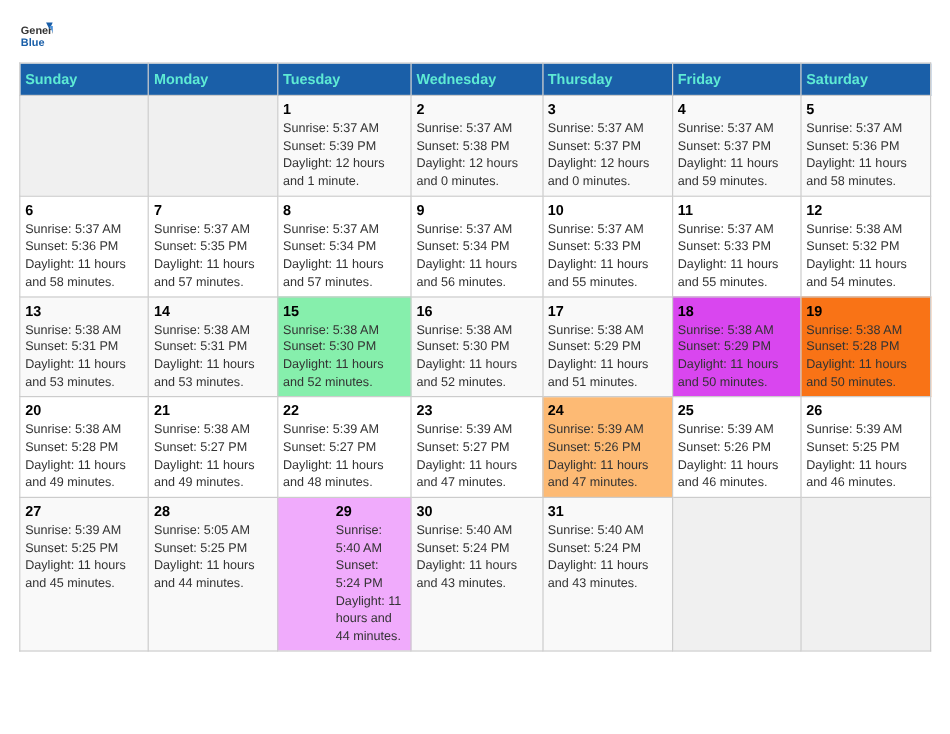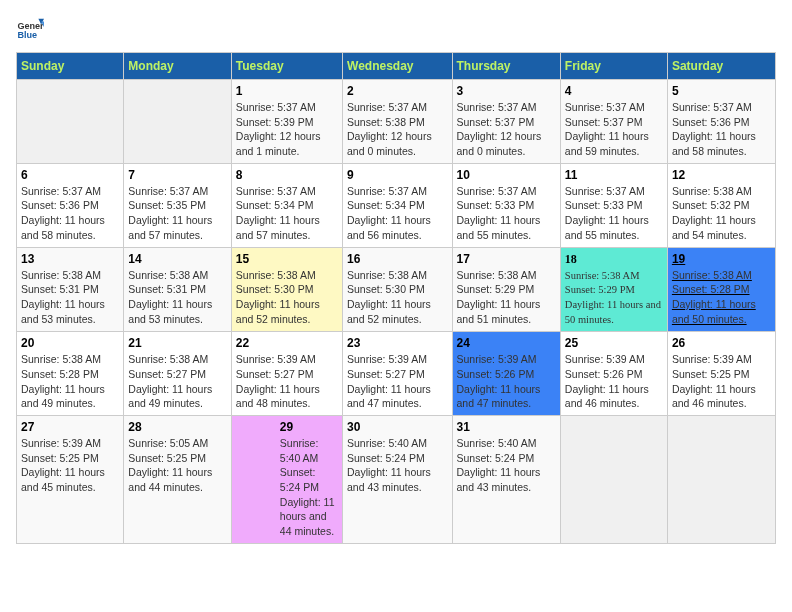--- a/index.html
+++ b/index.html
@@ -37,21 +37,21 @@
       font-size: 15px;
       color: #333;
     }
     .calendar {
       width: 100%;
       border-collapse: collapse;
       font-size: 11px;
     }
     .calendar th {
       background-color: #1a5fa8;
-      color: #bef264;
+      color: #5eead4;
       padding: 6px 4px;
       text-align: left;
       font-size: 12px;
       border: 1px solid #ccc;
     }
     .calendar td {
       border: 1px solid #ccc;
       vertical-align: top;
       padding: 4px;
       width: 113px;
@@ -208,49 +208,49 @@
 Daylight: 11 hours
 and 53 minutes.</div>
         </td>
         <td style="background: rgb(249, 249, 249);">
           <span class="day-num">14</span>
           <div class="day-info">Sunrise: 5:38 AM
 Sunset: 5:31 PM
 Daylight: 11 hours
 and 53 minutes.</div>
         </td>
-        <td style="background: #fef9c3;">
+        <td style="background: #86efac;">
           <span class="day-num">15</span>
           <div class="day-info">Sunrise: 5:38 AM
 Sunset: 5:30 PM
 Daylight: 11 hours
 and 52 minutes.</div>
         </td>
         <td style="background: rgb(249, 249, 249);">
           <span class="day-num">16</span>
           <div class="day-info">Sunrise: 5:38 AM
 Sunset: 5:30 PM
 Daylight: 11 hours
 and 52 minutes.</div>
         </td>
         <td style="background: rgb(249, 249, 249);">
           <span class="day-num">17</span>
           <div class="day-info">Sunrise: 5:38 AM
 Sunset: 5:29 PM
 Daylight: 11 hours
 and 51 minutes.</div>
         </td>
-        <td style="background: #5eead4; font-family: Liberation Serif, serif;">
+        <td style="background: #d946ef;">
           <span class="day-num">18</span>
           <div class="day-info">Sunrise: 5:38 AM
 Sunset: 5:29 PM
 Daylight: 11 hours
 and 50 minutes.</div>
         </td>
-        <td style="background: #3b82f6; text-decoration: underline;">
+        <td style="background: #f97316;">
           <span class="day-num">19</span>
           <div class="day-info">Sunrise: 5:38 AM
 Sunset: 5:28 PM
 Daylight: 11 hours
 and 50 minutes.</div>
         </td>
       </tr>
       <tr>
         <td style="background: rgb(255, 255, 255); margin-top: 40px;">
           <span class="day-num">20</span>
@@ -273,21 +273,21 @@
 Daylight: 11 hours
 and 48 minutes.</div>
         </td>
         <td style="background: rgb(255, 255, 255);">
           <span class="day-num">23</span>
           <div class="day-info">Sunrise: 5:39 AM
 Sunset: 5:27 PM
 Daylight: 11 hours
 and 47 minutes.</div>
         </td>
-        <td style="background: #3b82f6; margin-left: 28px;">
+        <td style="background: #fdba74; margin-left: 28px;">
           <span class="day-num">24</span>
           <div class="day-info">Sunrise: 5:39 AM
 Sunset: 5:26 PM
 Daylight: 11 hours
 and 47 minutes.</div>
         </td>
         <td style="background: rgb(255, 255, 255); margin-top: 28px;">
           <span class="day-num">25</span>
           <div class="day-info">Sunrise: 5:39 AM
 Sunset: 5:26 PM

